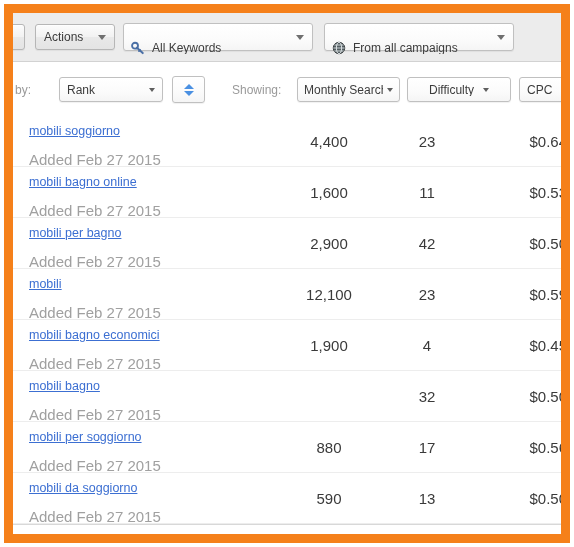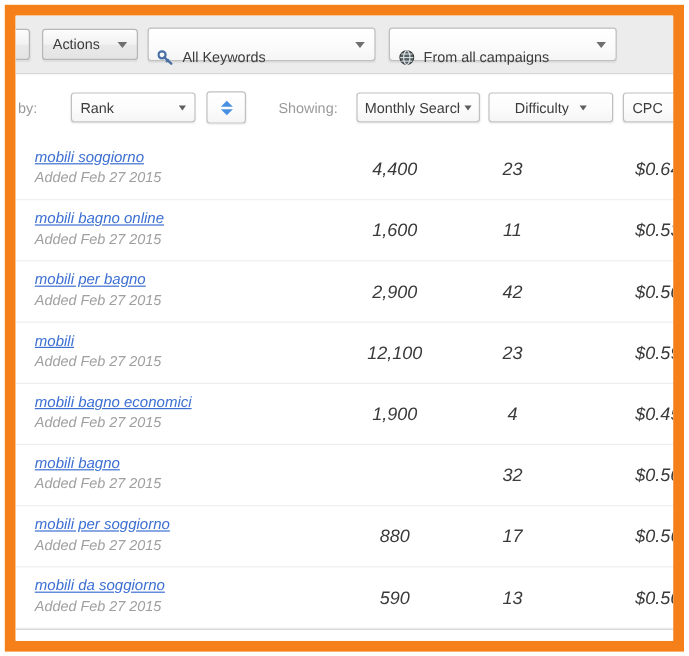--- a/index.html
+++ b/index.html
@@ -212,21 +212,20 @@
     padding: 0 7px;
     justify-content: space-between;
   }
 
   
   .table {
     position: absolute;
     left: 0;
     top: 103px;
     width: 548px;
-    font-style: italic;
   }
   .row {
     position: relative;
     height: 50px;
     border-bottom: 1px solid #ededed;
     background: #ffffff;
   }
   .kw-cell {
     position: absolute;
     left: 16px;
@@ -235,24 +234,24 @@
   }
   .kw-link {
     display: block;
     font-size: 12.5px;
     color: #3c6fd2;
     line-height: 15px;
     white-space: nowrap;
   }
   .kw-sub {
     display: block;
-    font-size: 12px;
+    font-size: 15px;
     color: #a0a0a0;
     line-height: 14px;
-    margin-top: 2px;
+    margin-top: 14px;
     white-space: nowrap;
   }
   .num-cell {
     position: absolute;
     top: 17px;
     font-size: 15px;
     color: #3a3a3a;
     text-align: center;
     white-space: nowrap;
   }

